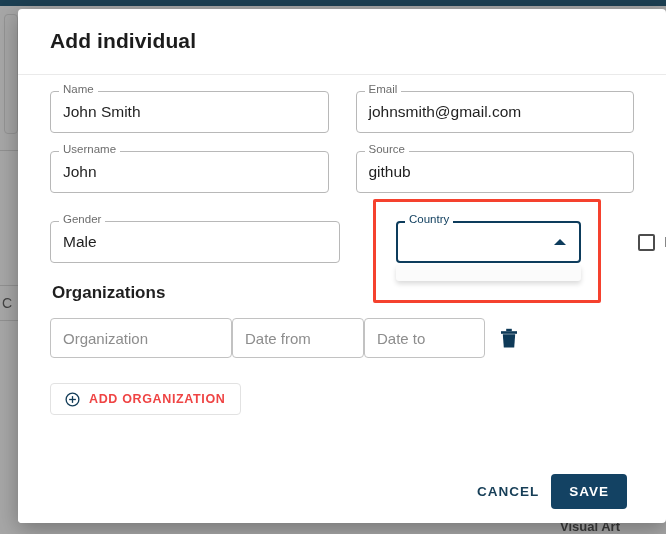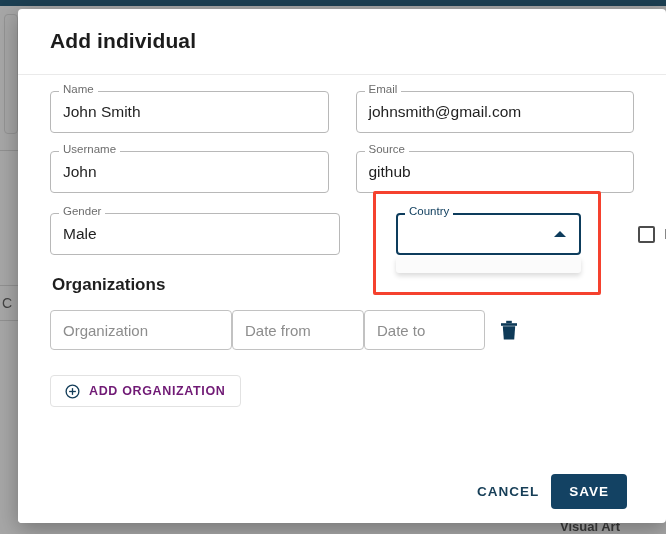--- a/index.html
+++ b/index.html
@@ -236,21 +236,21 @@
   #add-organization-button {
     margin-top: 25px;
     display: inline-flex;
     align-items: center;
     gap: 9px;
     height: 32px;
     padding: 0 14px;
     border: 1px solid #e2e2e2;
     border-radius: 4px;
     background: #fff;
-    color: #701a75;
+    color: #ef4444;
     font-size: 12.5px;
     font-weight: bold;
     letter-spacing: 0.65px;
     cursor: pointer;
   }
 
   
   #dialog-footer {
     position: absolute;
     left: 0; right: 13px; bottom: 0;
@@ -328,21 +328,21 @@
       </div>
       <div class="field">
         <span class="legend">Email</span>
         <div class="frame">
           <span class="value">johnsmith@gmail.com</span>
         </div>
       </div>
     </div>
 
     
-    <div class="field-row" style="margin-bottom:20px;">
+    <div class="field-row" style="margin-bottom:28px;">
       <div class="field">
         <span class="legend">Username</span>
         <div class="frame">
           <span class="value">John</span>
         </div>
       </div>
       <div class="field">
         <span class="legend">Source</span>
         <div class="frame">
           <span class="value">github</span>

